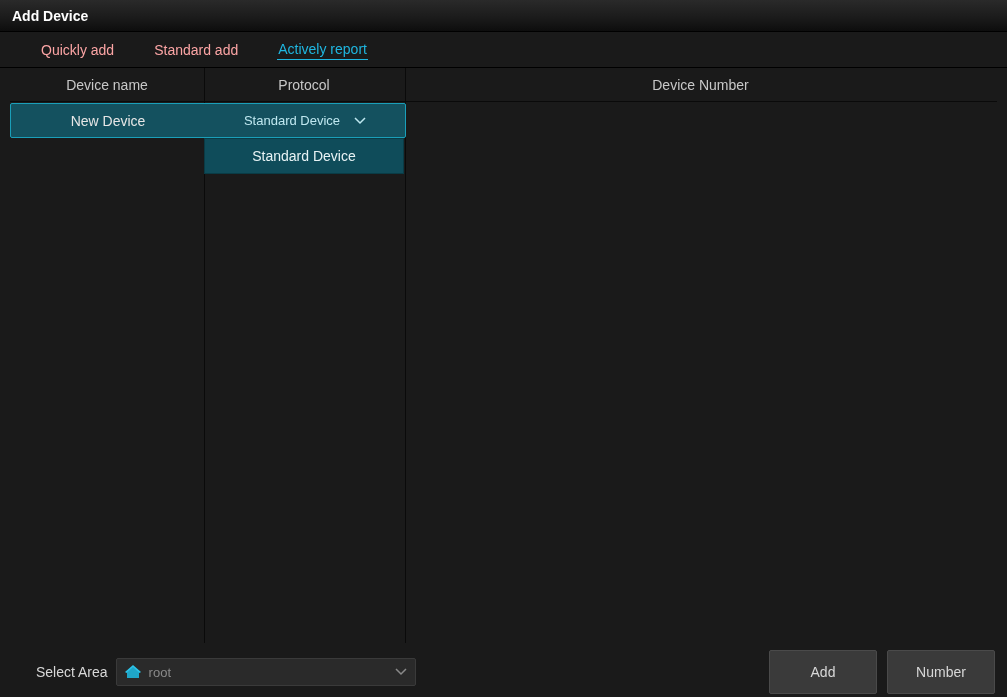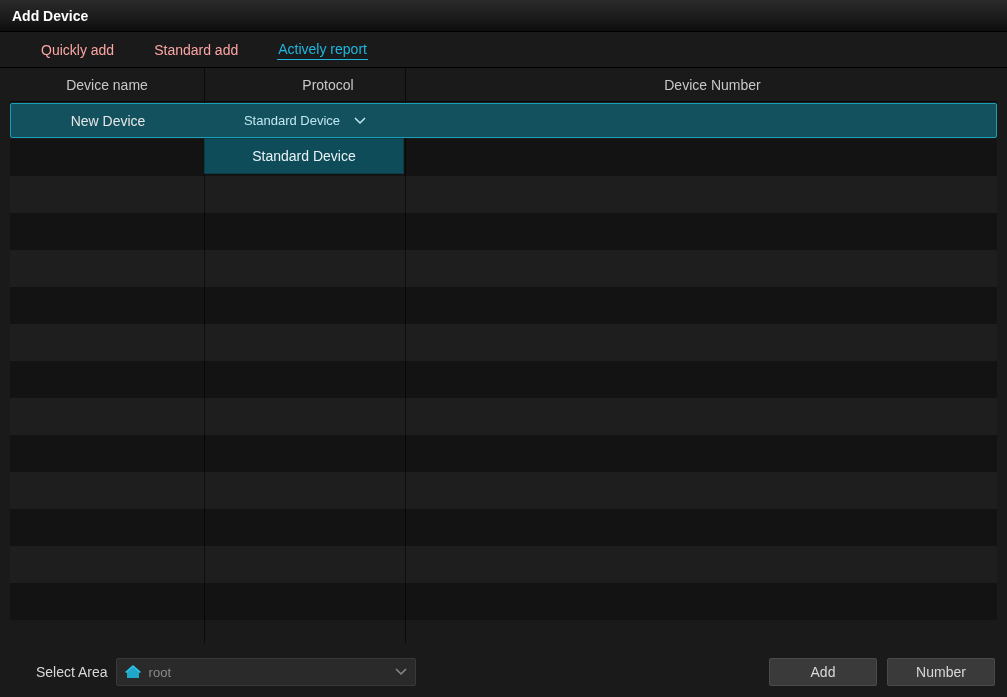--- a/index.html
+++ b/index.html
@@ -63,26 +63,26 @@
     }
     .table-header {
       height: 34px;
       display: flex;
       align-items: center;
       color: #c8c8c8;
       font-size: 14px;
       border-bottom: 1px solid #0a0a0a;
     }
     .col-name { width: 194px; text-align: center; }
-    .col-protocol { width: 200px; text-align: center; margin-left: 24px; }
+    .col-protocol { width: 200px; text-align: center; }
     .col-number { flex: 1; text-align: center; }
 
     .rows {
       display: flex;
-      flex-direction: column;
+      flex-direction: row;
       position: relative;
     }
     .row {
       height: 37px;
       display: flex;
       align-items: center;
     }
     .row.odd {
       background: rgba(255,255,255,0.02);
     }
@@ -184,21 +184,21 @@
       gap: 8px;
     }
     .home-icon {
       width: 16px;
       height: 14px;
       display: inline-block;
     }
     .spacer { flex: 1; }
     .btn {
       width: 108px;
-      height: 28px;
+      height: 44px;
       background: #3a3a3a;
       border: 1px solid #4a4a4a;
       border-radius: 2px;
       color: #d8d8d8;
       display: flex;
       align-items: center;
       justify-content: center;
       cursor: pointer;
       font-size: 14px;
     }

